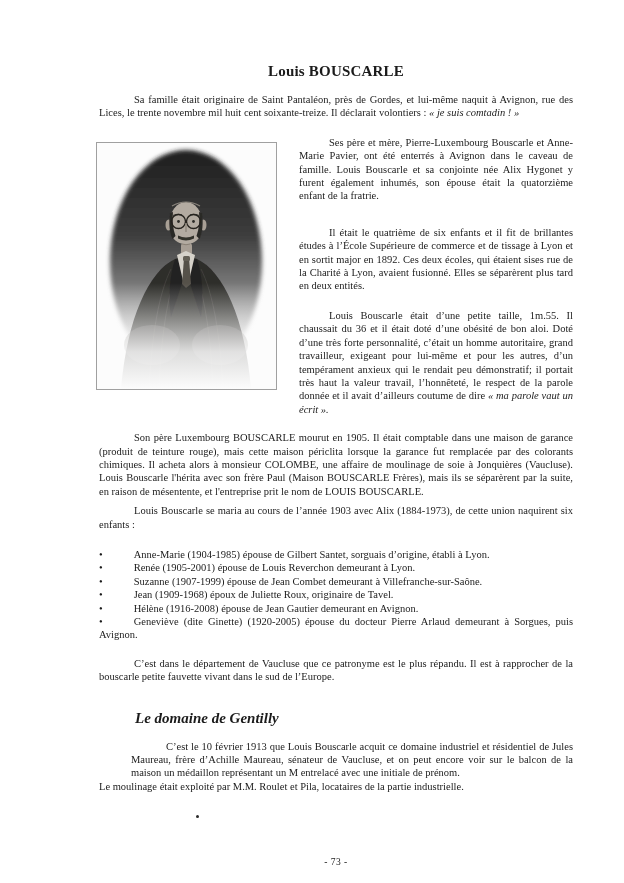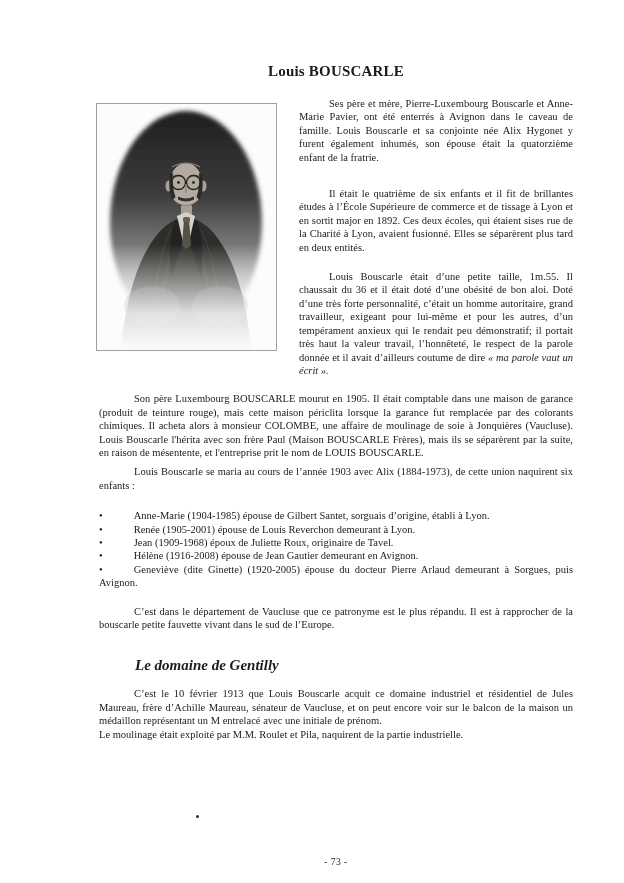--- a/index.html
+++ b/index.html
@@ -9,21 +9,21 @@
     margin:0 auto;
   }
   .content{position:absolute;left:99px;top:0;width:474px;}
   h1.title{margin:62px 0 0 0;text-align:center;font-size:15px;line-height:19px;font-weight:bold;letter-spacing:.2px;}
   .para{margin:0;text-align:justify;}
   .indent{text-indent:35px;}
   .indent30{text-indent:30px;}
   .it{font-style:italic;}
   .mt12{margin-top:12px;}
   .mt15{margin-top:15px;}
-  .mt14{margin-top:14px;}
+  .mt14{margin-top:14px;margin-left:32px;}
   .mt10{margin-top:6px;}
   .photo-row{margin-top:16px;display:flex;gap:22px;}
   .photo-frame{
     flex:0 0 auto;width:181px;height:248px;box-sizing:border-box;
     border:1px solid #a0a0a0;background:#fcfcfc;margin-top:6px;margin-left:-3px;
   }
   .photo-frame svg{display:block;width:100%;height:100%;}
   .col{flex:1 1 auto;min-width:0;}
   .col p.gap-s{margin-bottom:23px;}
   .col p.gap-m{margin-bottom:16px;}
@@ -36,20 +36,21 @@
   .page-number{position:absolute;left:99px;top:856px;width:474px;text-align:center;font-size:9.5px;letter-spacing:.5px;color:#222;}
 </style>
 </head>
 <body>
 
 <div class="page">
   <div class="content">
 
     <h1 class="title">Louis BOUSCARLE</h1>
 
+    <p class="para indent mt12"><span>Sa famille était originaire de Saint Pantaléon, près de Gordes, et lui-même naquit à Avignon, rue des Lices, le trente novembre mil huit cent soixante-treize. Il  déclarait volontiers : </span><span class="it">« je suis comtadin ! »</span></p>
 
     <div class="photo-row">
       <div class="photo-frame">
         <svg viewBox="0 0 179 246" aria-hidden="true">
           <defs>
             <linearGradient id="vig" x1="0" y1="0" x2="0" y2="1">
               <stop offset="0" stop-color="#1f1f1f"></stop>
               <stop offset="0.38" stop-color="#3d3d3d"></stop>
               <stop offset="0.62" stop-color="#7e7e7e"></stop>
               <stop offset="0.82" stop-color="#c7c7c7"></stop>
@@ -110,29 +111,30 @@
       </div>
     </div>
 
     <p class="para indent mt15">Son père Luxembourg BOUSCARLE mourut en 1905. Il était comptable dans une maison de garance (produit de teinture rouge), mais cette maison périclita lorsque la garance fut remplacée par des colorants chimiques. Il  acheta alors à monsieur COLOMBE, une affaire de moulinage de soie à Jonquières (Vaucluse). Louis Bouscarle l'hérita avec son frère Paul (Maison BOUSCARLE Frères), mais ils se séparèrent par la suite, en raison de mésentente, et l'entreprise prit le nom de LOUIS BOUSCARLE.</p>
 
     <p class="para indent mt10">Louis Bouscarle se maria au cours de l’année 1903 avec Alix (1884-1973), de cette union naquirent six enfants :</p>
 
     <div class="bullets">
       <div class="bullet-row"><span class="bullet">•</span><span class="btab"></span><span>Anne-Marie (1904-1985) épouse de Gilbert Santet, sorguais d’origine, établi à Lyon.</span></div>
       <div class="bullet-row"><span class="bullet">•</span><span class="btab"></span><span>Renée (1905-2001) épouse de Louis Reverchon demeurant à Lyon.</span></div>
+      <div class="bullet-row"><span class="bullet">•</span><span class="btab"></span><span>Suzanne (1907-1999) épouse  de Jean Combet demeurant à Villefranche-sur-Saône.</span></div>
       <div class="bullet-row"><span class="bullet">•</span><span class="btab"></span><span>Jean (1909-1968) époux de Juliette Roux,  originaire de Tavel.</span></div>
       <div class="bullet-row"><span class="bullet">•</span><span class="btab"></span><span>Hélène (1916-2008) épouse de Jean Gautier demeurant en Avignon.</span></div>
       <div class="bullet-row"><span class="bullet">•</span><span class="btab"></span><span>Geneviève (dite Ginette) (1920-2005) épouse du docteur Pierre Arlaud demeurant à Sorgues, puis Avignon.</span></div>
     </div>
 
     <p class="para indent mt15">C’est dans le département de Vaucluse que ce patronyme est le plus répandu. Il est à rapprocher de la bouscarle petite fauvette vivant dans le sud de l’Europe.</p>
 
     <h2 class="heading">Le domaine de Gentilly</h2>
 
     <p class="para indent mt14">C’est le 10 février 1913 que Louis Bouscarle acquit ce domaine industriel et résidentiel de Jules Maureau, frère d’Achille Maureau, sénateur de Vaucluse, et on peut encore voir sur le balcon de la maison un médaillon représentant un M entrelacé avec une initiale de prénom.</p>
-    <p class="para">Le moulinage était exploité par M.M. Roulet et Pila, naquirent de la partie industrielle.</p>
+    <p class="para">Le moulinage était exploité par M.M. Roulet et Pila, locataires de la partie industrielle.</p>
 
   </div>
 
   <div class="ink-dot"></div>
   <div class="page-number">- 73 -</div>
 </div>
 
 </body></html>

